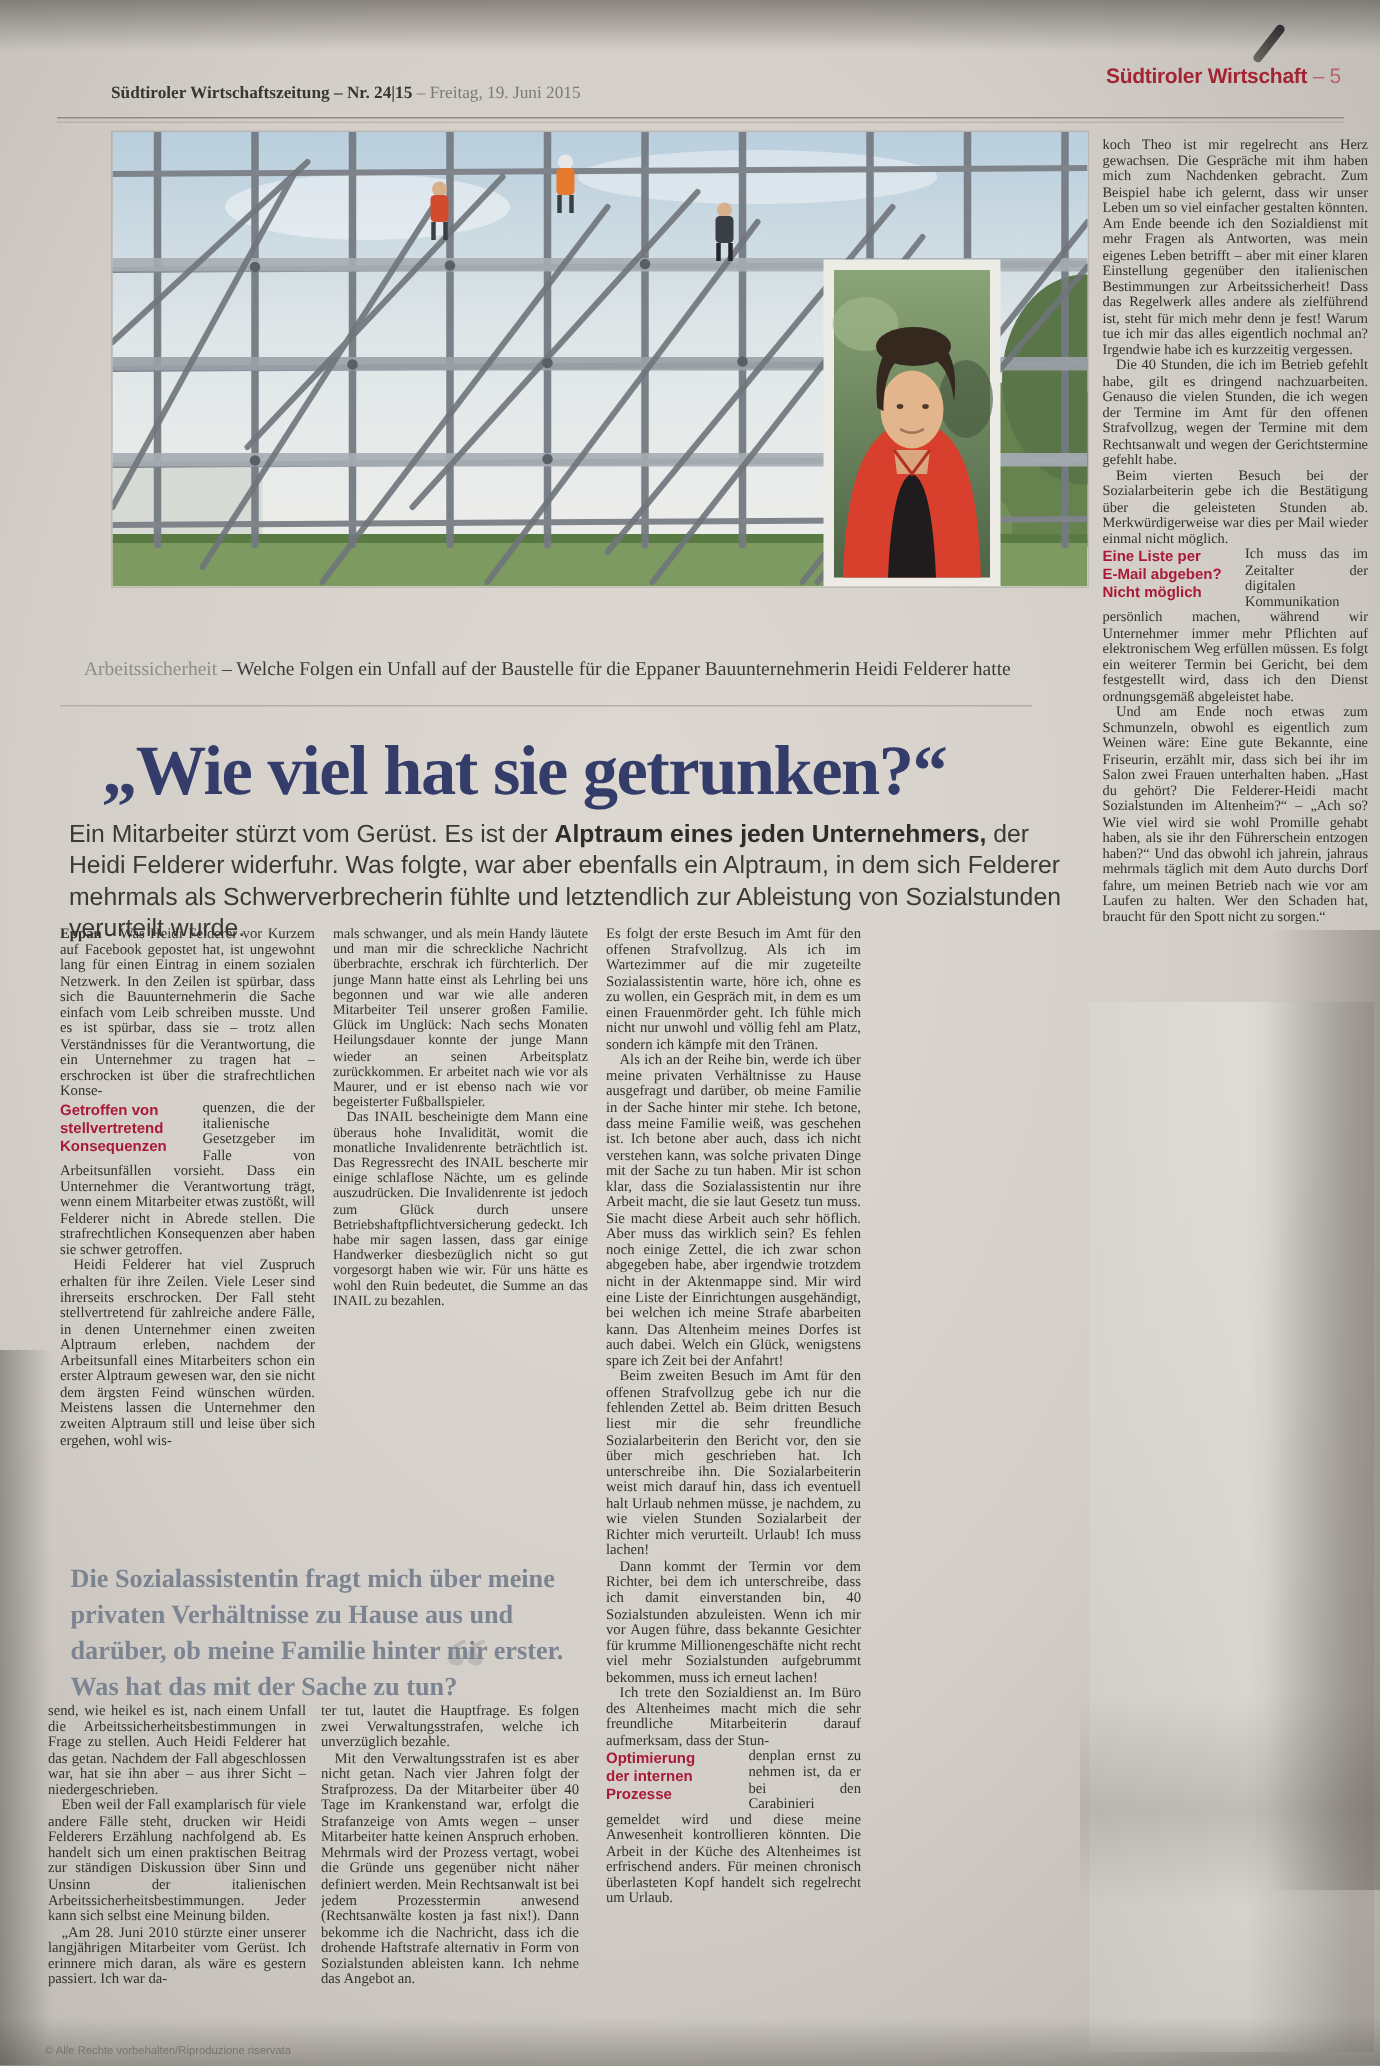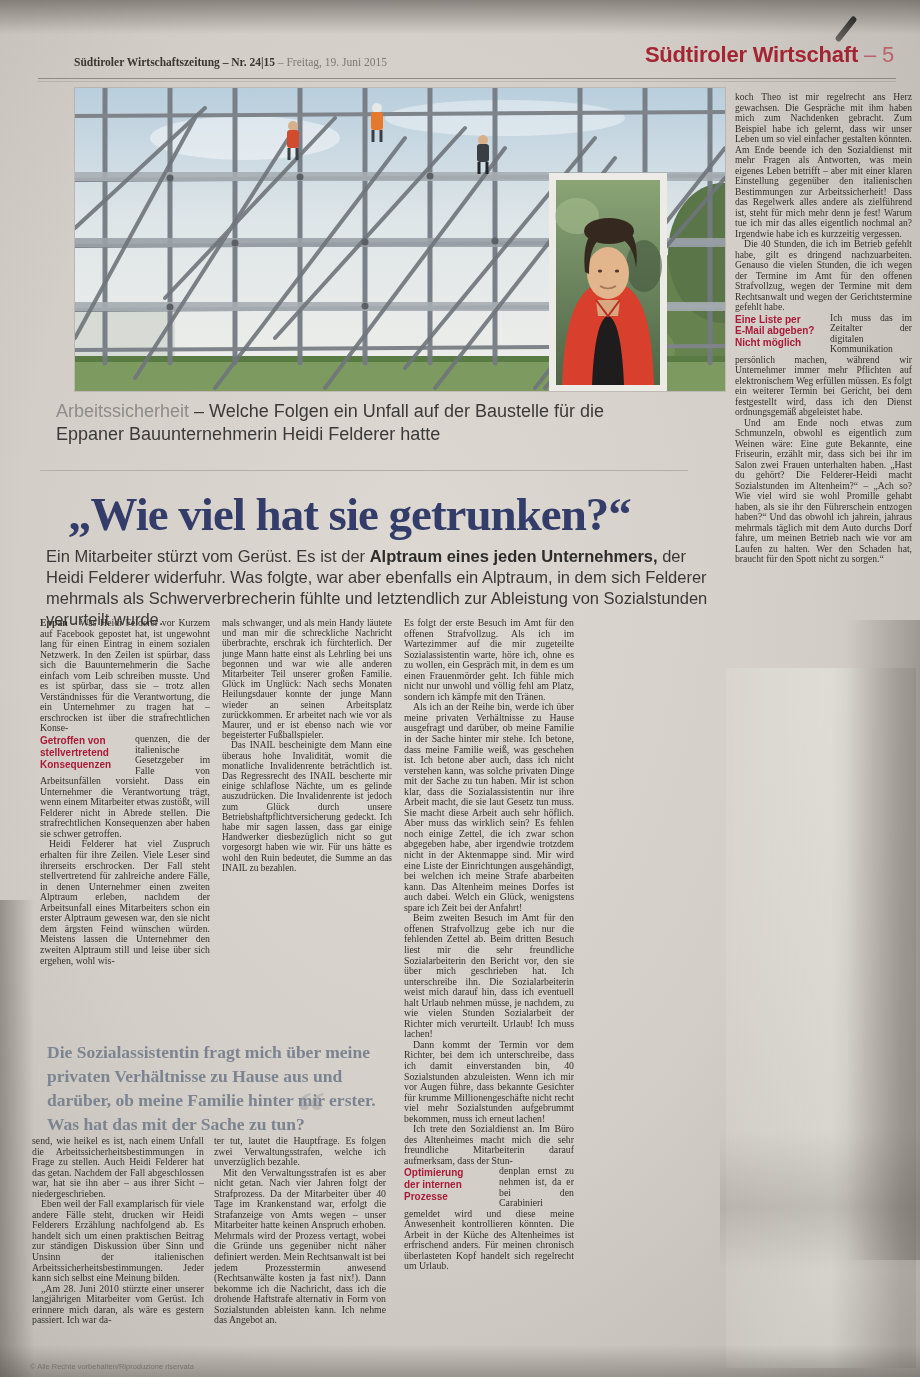--- a/index.html
+++ b/index.html
@@ -13,31 +13,31 @@
   .ov-bottom{left:0;top:1345px;width:920px;height:32px;background:linear-gradient(0deg,rgba(62,57,52,.35),rgba(62,57,52,0));}
   .ov-right-bright{left:726px;top:668px;width:190px;height:700px;background:linear-gradient(90deg,rgba(255,255,250,.10),rgba(255,255,250,.30) 55%,rgba(90,84,78,.12) 92%);}
   .ov-fold{left:846px;top:620px;width:74px;height:640px;background:linear-gradient(90deg,rgba(70,64,58,0),rgba(70,64,58,.34));}
   .ov-curl{left:720px;top:1130px;width:200px;height:140px;background:linear-gradient(180deg,rgba(70,64,58,0),rgba(70,64,58,.16) 55%,rgba(70,64,58,0));}
   .pen-mark{left:843px;top:14px;width:6px;height:30px;background:linear-gradient(180deg,#2c2c2e,#6b6760);border-radius:3px;transform:rotate(38deg);}
 
   
   .hdr-left{position:absolute;left:74px;top:56px;font-family:"Liberation Serif",serif;font-size:11.5px;color:#3a3732;}
   .hdr-left .b{font-weight:bold;}
   .hdr-left .lt{color:#7e7a73;}
-  .hdr-right{position:absolute;right:26px;top:42px;font-family:"Liberation Sans",sans-serif;font-weight:bold;font-size:22px;color:#a32433;letter-spacing:-.2px;}
+  .hdr-right{position:absolute;right:26px;top:42px;font-family:"Liberation Sans",sans-serif;font-weight:bold;font-size:14px;color:#a32433;letter-spacing:-.2px;}
   .hdr-right .pg{color:#b9636c;font-weight:normal;}
   .hdr-rule{position:absolute;left:38px;top:78px;width:858px;height:1px;background:#8f8a83;}
   .hdr-rule2{position:absolute;left:38px;top:81px;width:858px;height:1px;background:rgba(143,138,131,.35);}
 
   
   .photo{position:absolute;left:75px;top:88px;width:650px;height:303px;box-shadow:0 0 0 1px rgba(120,115,110,.25);}
   .photo svg{display:block;width:650px;height:303px;}
 
   
-  .kicker{position:absolute;left:56px;top:400px;width:620px;font-family:Liberation Sans, sans-serif;font-size:18px;line-height:23px;color:#3c3a38;}
+  .kicker{position:absolute;left:56px;top:434px;width:620px;font-family:Liberation Serif, serif;font-size:13px;line-height:23px;color:#3c3a38;}
   .kicker .topic{color:#8e8c89;}
   .kicker-rule{position:absolute;left:40px;top:470px;width:648px;height:1px;background:#b3aea8;}
   .headline{position:absolute;left:52px;top:471px;width:690px;font-family:"Liberation Serif",serif;font-weight:bold;font-size:47px;letter-spacing:-1px;color:#343c6a;}
   .lead{position:absolute;left:46px;top:546px;width:682px;font-family:"Liberation Sans",sans-serif;font-size:16.5px;line-height:21px;color:#3b3936;}
   .lead .b{font-weight:bold;color:#2e2c2a;}
 
   
   .col{position:absolute;width:170px;font-family:"Liberation Serif",serif;font-size:9.8px;line-height:10.55px;
        text-align:justify;color:#33302c;overflow:hidden;}
   .col p{margin:0;}
@@ -204,20 +204,21 @@
     <p class="ind">Ich trete den Sozialdienst an. Im Büro des Altenheimes macht mich die sehr freundliche Mitarbeiterin darauf aufmerksam, dass der Stun-</p>
     <p><span class="margin-note">Optimierung
 der internen
 Prozesse</span><span>denplan ernst zu nehmen ist, da er bei den Carabinieri gemeldet wird und diese meine Anwesenheit kontrollieren könnten. Die Arbeit in der Küche des Altenheimes ist erfrischend anders. Für meinen chronisch überlasteten Kopf handelt sich regelrecht um Urlaub.</span></p>
   </div>
 
 
   <div class="col c5">
     <p>koch Theo ist mir regelrecht ans Herz gewachsen. Die Gespräche mit ihm haben mich zum Nachdenken gebracht. Zum Beispiel habe ich gelernt, dass wir unser Leben um so viel einfacher gestalten könnten. Am Ende beende ich den Sozialdienst mit mehr Fragen als Antworten, was mein eigenes Leben betrifft – aber mit einer klaren Einstellung gegenüber den italienischen Bestimmungen zur Arbeitssicherheit! Dass das Regelwerk alles andere als zielführend ist, steht für mich mehr denn je fest! Warum tue ich mir das alles eigentlich nochmal an? Irgendwie habe ich es kurzzeitig vergessen.</p>
     <p class="ind">Die 40 Stunden, die ich im Betrieb gefehlt habe, gilt es dringend nachzuarbeiten. Genauso die vielen Stunden, die ich wegen der Termine im Amt für den offenen Strafvollzug, wegen der Termine mit dem Rechtsanwalt und wegen der Gerichtstermine gefehlt habe.</p>
+    <p class="ind">Beim vierten Besuch bei der Sozialarbeiterin gebe ich die Bestätigung über die geleisteten Stunden ab. Merkwürdigerweise war dies per Mail wieder einmal nicht möglich.</p>
     <p><span class="margin-note">Eine Liste per
 E-Mail abgeben?
 Nicht möglich</span><span>Ich muss das im Zeitalter der digitalen Kommunikation persönlich machen, während wir Unternehmer immer mehr Pflichten auf elektronischem Weg erfüllen müssen. Es folgt ein weiterer Termin bei Gericht, bei dem festgestellt wird, dass ich den Dienst ordnungsgemäß abgeleistet habe.</span></p>
     <p class="ind">Und am Ende noch etwas zum Schmunzeln, obwohl es eigentlich zum Weinen wäre: Eine gute Bekannte, eine Friseurin, erzählt mir, dass sich bei ihr im Salon zwei Frauen unterhalten haben. „Hast du gehört? Die Felderer-Heidi macht Sozialstunden im Altenheim?“ – „Ach so? Wie viel wird sie wohl Promille gehabt haben, als sie ihr den Führerschein entzogen haben?“ Und das obwohl ich jahrein, jahraus mehrmals täglich mit dem Auto durchs Dorf fahre, um meinen Betrieb nach wie vor am Laufen zu halten. Wer den Schaden hat, braucht für den Spott nicht zu sorgen.“</p>
   </div>
 
   <div class="quote-deco">“</div>
   <div class="pull-quote">Die Sozialassistentin fragt mich über meine privaten Verhältnisse zu Hause aus und darüber, ob meine Familie hinter mir erster. Was hat das mit der Sache zu tun?</div>
 
   <div class="col c1b">

